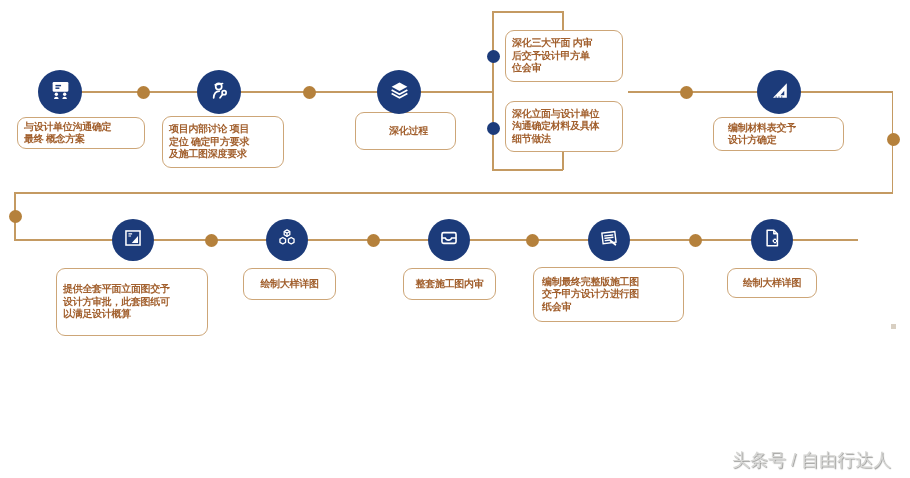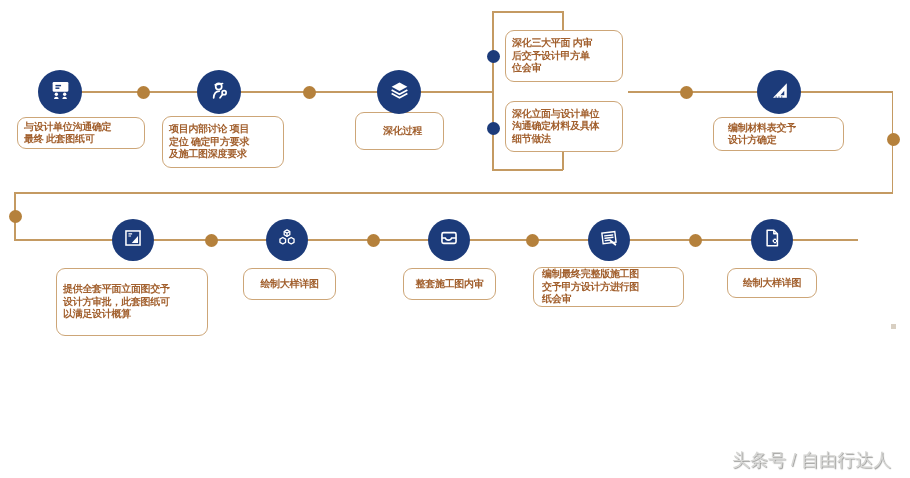--- a/index.html
+++ b/index.html
@@ -34,40 +34,40 @@
   <div class="vl" style="left:14px;top:192px;height:48px;"></div>
   <div class="hl" style="left:14px;top:239px;width:844px;"></div>
 
   <div class="vl" style="left:492px;top:12px;height:158px;"></div>
   <div class="hl" style="left:492px;top:11px;width:71px;"></div>
   <div class="vl" style="left:562px;top:11px;height:20px;"></div>
   <div class="hl" style="left:492px;top:169px;width:71px;"></div>
   <div class="vl" style="left:562px;top:151px;height:19px;"></div>
 
   <div class="box" style="left:17px;top:117px;width:128px;height:32px;">与设计单位沟通确定
-最终  此套图纸可</div>
+最终  概念方案</div>
   <div class="box" style="left:162px;top:116px;width:122px;height:52px;">项目内部讨论 项目
 定位 确定甲方要求
 及施工图深度要求</div>
-  <div class="box center" style="left:355px;top:112px;width:89px;height:38px;padding-left:12px;">深化过程</div>
+  <div class="box center" style="left:355px;top:112px;width:101px;height:38px;padding-left:12px;">深化过程</div>
   <div class="box" style="left:505px;top:30px;width:118px;height:52px;">深化三大平面  内审
 后交予设计甲方单
 位会审</div>
   <div class="box" style="left:505px;top:101px;width:118px;height:51px;">深化立面与设计单位
 沟通确定材料及具体
 细节做法</div>
   <div class="box" style="left:713px;top:117px;width:131px;height:34px;padding-left:14px;">编制材料表交予
 设计方确定</div>
 
   <div class="box" style="left:56px;top:268px;width:152px;height:68px;">提供全套平面立面图交予
 设计方审批，此套图纸可
 以满足设计概算</div>
   <div class="box center" style="left:243px;top:268px;width:93px;height:32px;">绘制大样详图</div>
   <div class="box center" style="left:403px;top:268px;width:93px;height:32px;">整套施工图内审</div>
-  <div class="box" style="left:533px;top:267px;width:151px;height:40px;padding-left:8px;">编制最终完整版施工图
+  <div class="box" style="left:533px;top:267px;width:151px;height:55px;padding-left:8px;">编制最终完整版施工图
 交予甲方设计方进行图
 纸会审</div>
   <div class="box center" style="left:727px;top:268px;width:90px;height:30px;">绘制大样详图</div>
 
   <div class="node n44" style="left:60px;top:92px;">
     <span><svg viewBox="0 0 24 24">
       <rect x="5" y="4.5" width="14" height="8.5" rx="1" fill="#fff"></rect>
       <rect x="7.5" y="7" width="5" height="1.3" fill="#1c3b7a"></rect>
       <rect x="7.5" y="9.3" width="3.5" height="1.3" fill="#1c3b7a"></rect>
       <circle cx="8.3" cy="15.3" r="1.5" fill="#fff"></circle>

